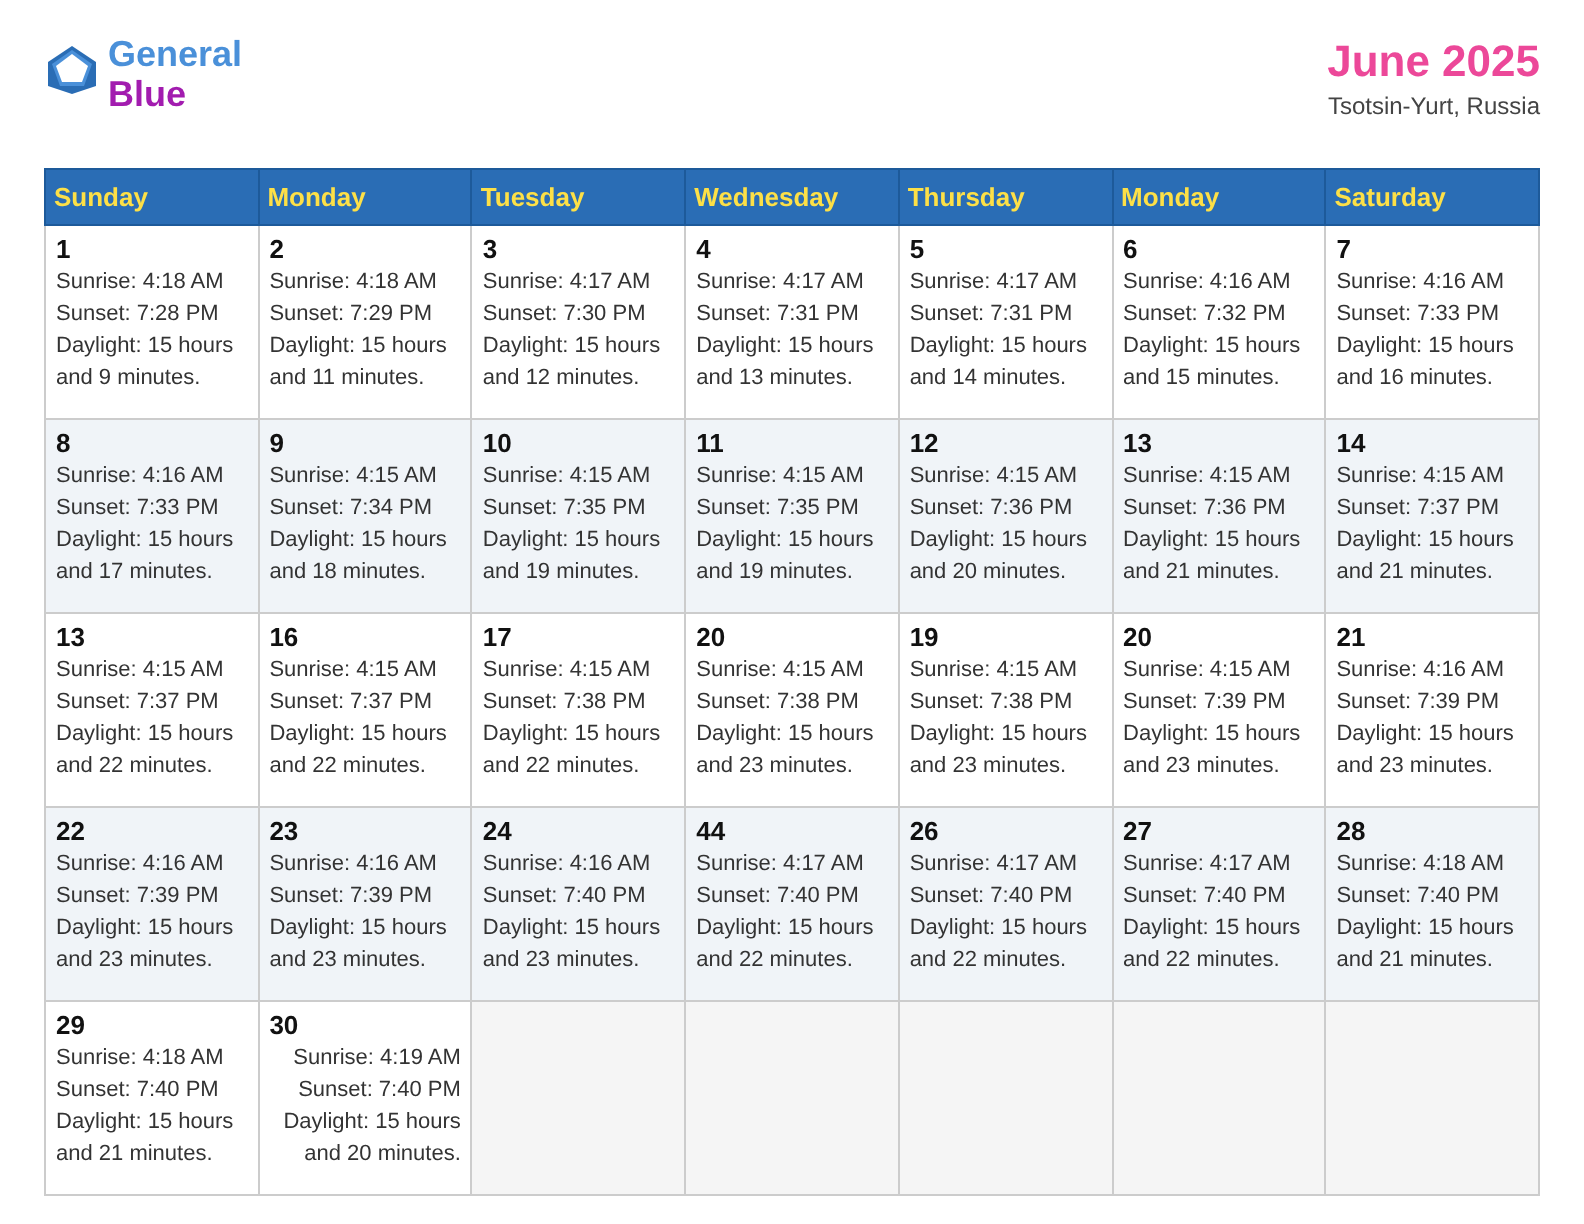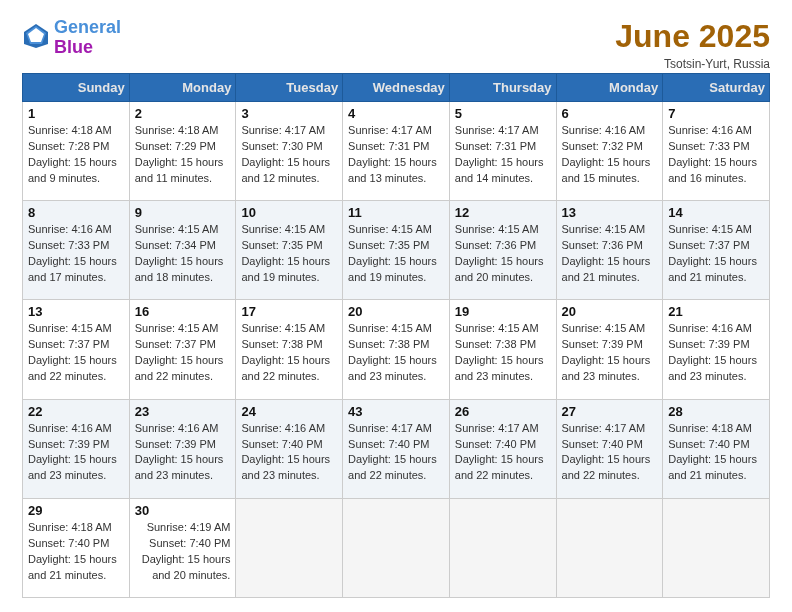--- a/index.html
+++ b/index.html
@@ -14,21 +14,21 @@
       width: 792px;
       height: 612px;
       padding: 18px 22px 14px 22px;
       display: flex;
       flex-direction: column;
     }
     .header {
       display: flex;
       justify-content: space-between;
       align-items: flex-start;
-      margin-bottom: 2px;
+      margin-bottom: 24px;
     }
     .logo {
       display: flex;
       align-items: center;
       gap: 4px;
     }
     .logo-text {
       font-size: 18px;
       font-weight: bold;
       color: #1a3a6b;
@@ -38,43 +38,43 @@
       color: #4a90d9;
     }
     .logo-icon svg {
       width: 28px;
       height: 28px;
     }
     .title-block {
       text-align: right;
     }
     .title-month {
-      font-size: 32px;
+      font-size: 22px;
       font-weight: bold;
-      color: #a16207;
+      color: #ec4899;
     }
     .title-location {
       font-size: 12px;
       color: #444;
       margin-top: 2px;
     }
     .calendar {
       flex: 1;
       border: 1px solid #ccc;
       border-collapse: collapse;
       width: 100%;
       table-layout: fixed;
     }
     .calendar thead tr th {
       background-color: #2a6db5;
-      color: #e5e5e5;
+      color: #fde047;
       font-size: 13px;
       font-weight: bold;
       padding: 6px 4px;
-      text-align: right;
+      text-align: left;
       border: 1px solid #1d5a9a;
     }
     .calendar tbody tr td {
       vertical-align: top;
       border: 1px solid #ccc;
       padding: 4px 5px;
       font-size: 9.5px;
       color: #333;
       background: #fff;
       height: 82px;
@@ -304,21 +304,21 @@
 and 23 minutes.</div>
           </td>
           <td>
             <span class="day-number">24</span>
             <div class="cell-text" style="white-space: pre-line;">Sunrise: 4:16 AM
 Sunset: 7:40 PM
 Daylight: 15 hours
 and 23 minutes.</div>
           </td>
           <td>
-            <span class="day-number">43</span>
+            <span class="day-number">44</span>
             <div class="cell-text" style="white-space: pre-line;">Sunrise: 4:17 AM
 Sunset: 7:40 PM
 Daylight: 15 hours
 and 22 minutes.</div>
           </td>
           <td>
             <span class="day-number">26</span>
             <div class="cell-text" style="white-space: pre-line;">Sunrise: 4:17 AM
 Sunset: 7:40 PM
 Daylight: 15 hours

